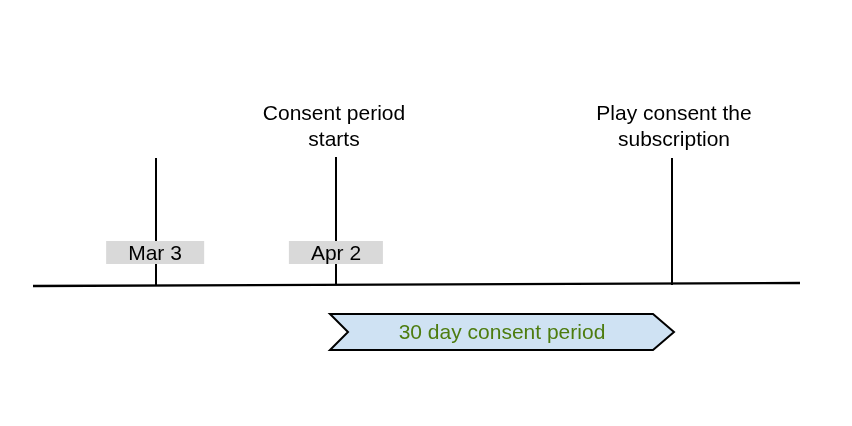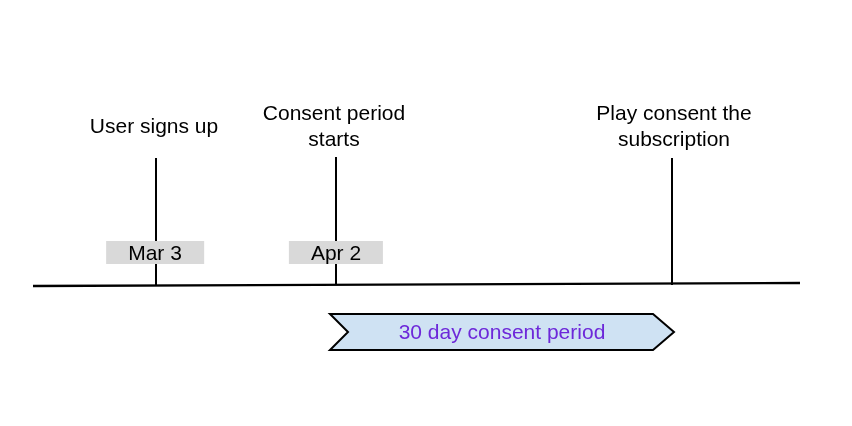--- a/index.html
+++ b/index.html
@@ -42,41 +42,40 @@
   .period-label {
     position: absolute;
     left: 330px;
     top: 314px;
     width: 344px;
     height: 36px;
     display: flex;
     align-items: center;
     justify-content: center;
     font-size: 21px;
-    color: #6d28d9;
+    color: #4d7c0f;
     white-space: nowrap;
   }
 </style>
 </head>
 <body>
 
 <div class="canvas">
 
   <svg class="gfx-layer" width="852" height="426" viewBox="0 0 852 426">
 
     <line x1="33" y1="286" x2="800" y2="283" stroke="#000000" stroke-width="2.4"></line>
 
     <line x1="156" y1="158" x2="156" y2="285" stroke="#000000" stroke-width="2"></line>
     <line x1="336" y1="157" x2="336" y2="285" stroke="#000000" stroke-width="2"></line>
     <line x1="672" y1="158" x2="672" y2="285" stroke="#000000" stroke-width="2"></line>
 
     <polygon points="330,314 653,314 674,332 653,350 330,350 348,332" stroke="#000000" stroke-width="2" stroke-linejoin="miter" fill="#cfe2f3"></polygon>
   </svg>
 
-  <div class="event-label" style="left:74px; top:113px; width:160px;">User signs up</div>
   <div class="event-label" style="left:254px; top:100px; width:160px;">Consent period starts</div>
   <div class="event-label" style="left:589px; top:100px; width:170px;">Play consent the subscription</div>
 
   <div class="date-chip" style="left:155px; top:241px;">Mar 3</div>
   <div class="date-chip" style="left:336px; top:241px;text-align:center;">Apr 2</div>
 
   <div class="period-label">30 day consent period</div>
 
 </div>
 

